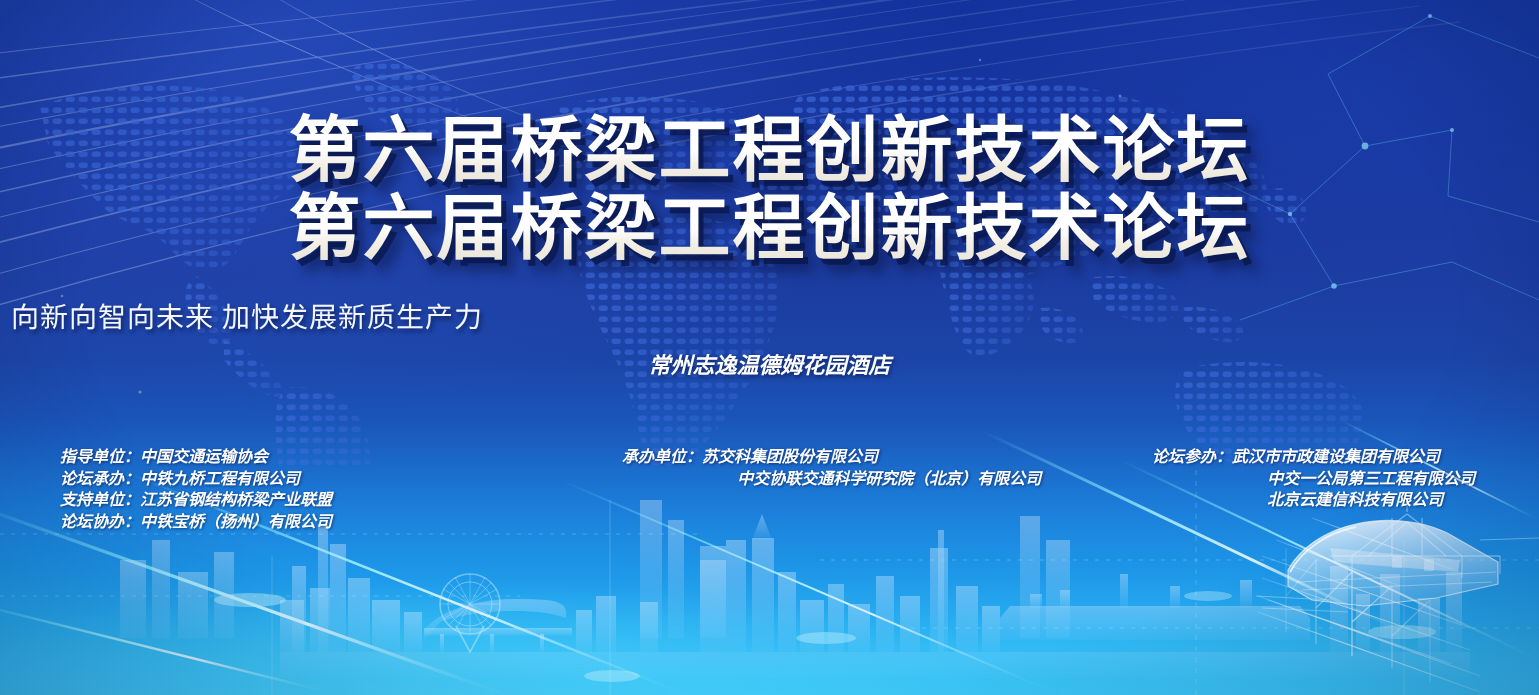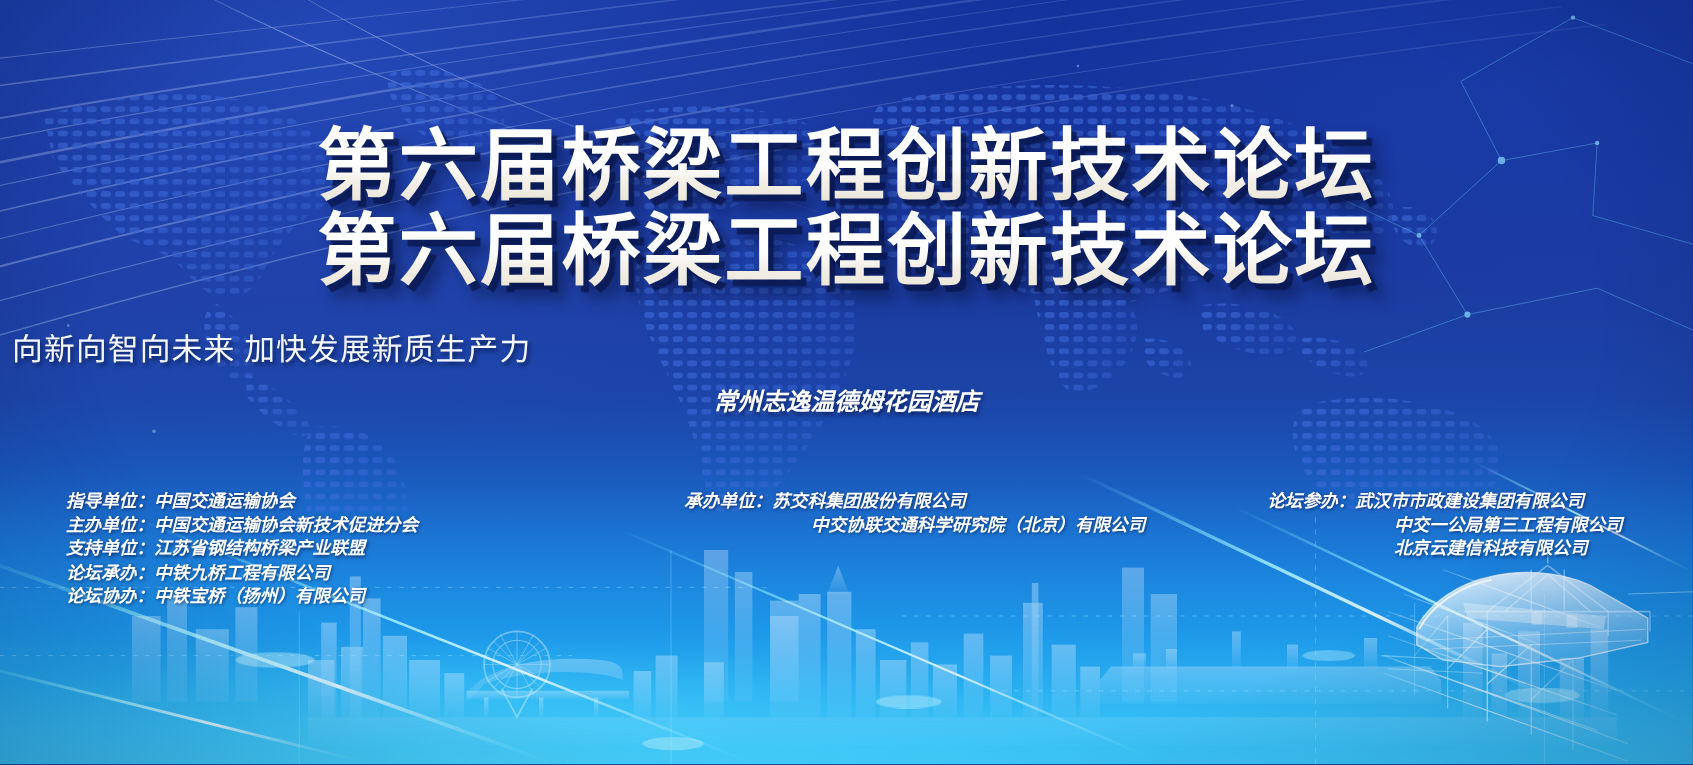--- a/index.html
+++ b/index.html
@@ -521,27 +521,24 @@
       <span class="venue">常州志逸温德姆花园酒店</span>
     </div>
 
     <div class="org-row">
 
       <div class="org-col left">
         <span class="org-line">
           <span class="lbl">指导单位：</span><span class="val">中国交通运输协会</span>
         </span>
         <span class="org-line">
-          <span class="lbl">主办单位：</span><span class="val">中国交通运输协会新技术促进分会</span>
+          <span class="lbl">论坛承办：</span><span class="val">中铁九桥工程有限公司</span>
         </span>
         <span class="org-line">
           <span class="lbl">支持单位：</span><span class="val">江苏省钢结构桥梁产业联盟</span>
-        </span>
-        <span class="org-line">
-          <span class="lbl">论坛承办：</span><span class="val">中铁九桥工程有限公司</span>
         </span>
         <span class="org-line">
           <span class="lbl">论坛协办：</span><span class="val">中铁宝桥（扬州）有限公司</span>
         </span>
       </div>
 
       <div class="org-col center">
         <span class="org-line">
           <span class="lbl">承办单位：</span><span class="val">苏交科集团股份有限公司</span>
         </span>

